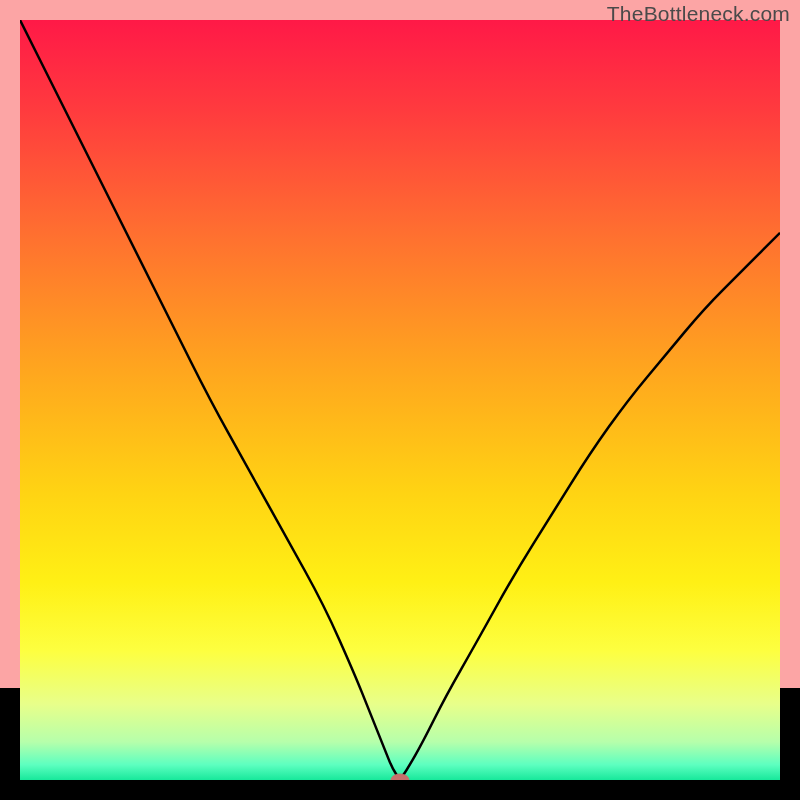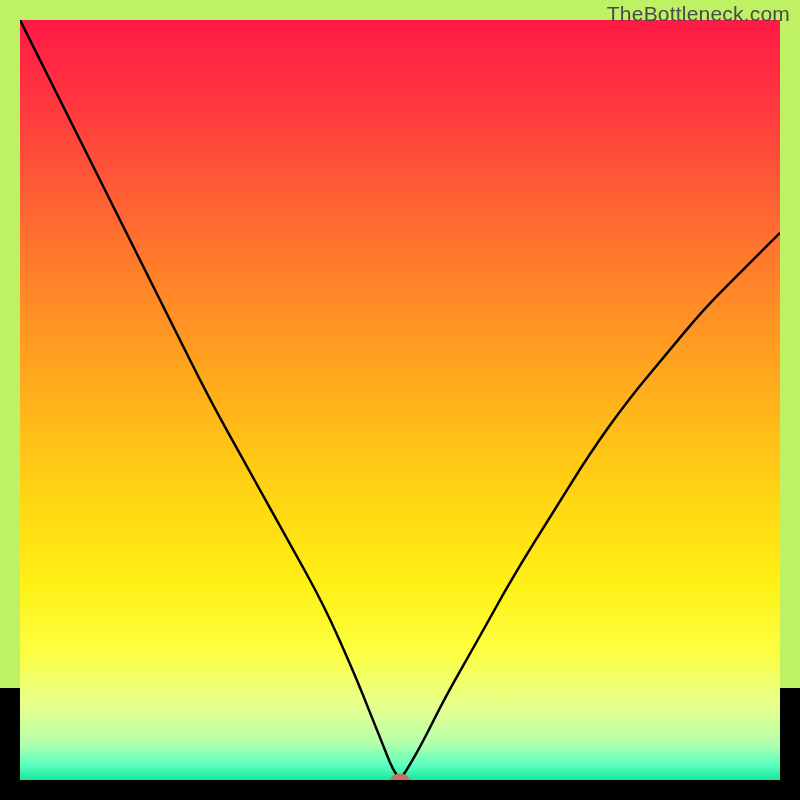--- a/index.html
+++ b/index.html
@@ -8,21 +8,21 @@
     width: 800px;
     height: 800px;
     overflow: hidden;
     background: #000;
     font-family: Arial, Helvetica, sans-serif;
   }
   .frame {
     position: relative;
     width: 800px;
     height: 688px;
-    background: #bef264;
+    background: #fca5a5;
   }
   .plot-wrap {
     position: absolute;
     left: 20px;
     top: 20px;
     width: 760px;
     height: 760px;
   }
   svg { display: block; }
   .watermark {

